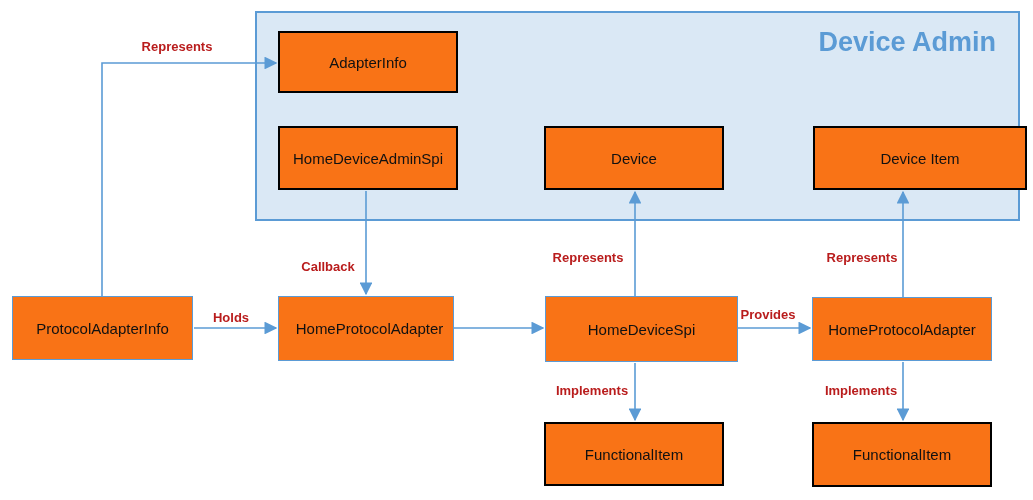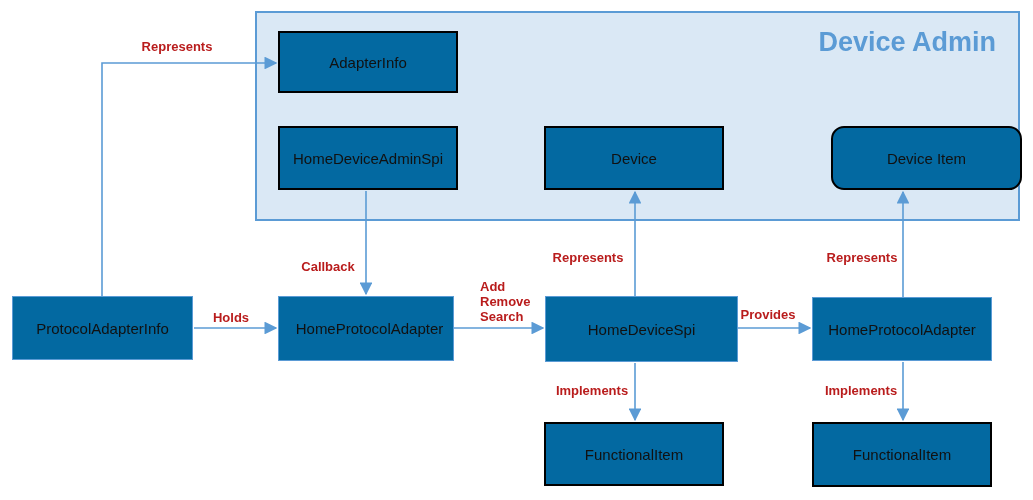--- a/index.html
+++ b/index.html
@@ -42,21 +42,21 @@
     width: 1033px;
     height: 500px;
   }
   .edges-svg polyline, .edges-svg line {
     fill: none;
     stroke: #5b9bd5;
     stroke-width: 1.6;
   }
   .node {
     position: absolute;
-    background: #0369a1;
+    background: #f97316;
     box-sizing: border-box;
     display: flex;
     align-items: center;
     justify-content: center;
     font-size: 15px;
     color: #111111;
     text-align: center;
   }
   .node.dark { border: 2px solid #000000; }
   .node.blue { border: 1.5px solid #5b9bd5; }
@@ -71,21 +71,21 @@
   }
   .edge-label.centered {
     transform: translate(-50%, -50%);
     white-space: nowrap;
   }
 
   
   #n-adapter-info            { left: 278px; top: 31px;  width: 180px; height: 62px; }
   #n-home-device-admin-spi   { left: 278px; top: 126px; width: 180px; height: 64px; }
   #n-device                  { left: 544px; top: 126px; width: 180px; height: 64px; }
-  #n-device-item             { left: 831px; top: 126px; width: 191px; height: 64px; border-radius: 13px; }
+  #n-device-item             { left: 813px; top: 126px; width: 214px; height: 64px; }
   #n-protocol-adapter-info   { left: 12px;  top: 296px; width: 181px; height: 64px; text-align: center; }
   #n-home-protocol-adapter   { left: 278px; top: 296px; width: 176px; height: 65px; padding-left: 7px; }
   #n-home-device-spi         { left: 545px; top: 296px; width: 193px; height: 66px; }
   #n-device-class-object-spi { left: 812px; top: 297px; width: 180px; height: 64px; }
   #n-functional-item-1       { left: 544px; top: 422px; width: 180px; height: 64px; }
   #n-functional-item-2       { left: 812px; top: 422px; width: 180px; height: 65px; }
 
   
   #l-represents-1 { left: 177px; top: 46px; }
   #l-callback     { left: 328px; top: 258px; margin-top: 8px; }
@@ -150,22 +150,19 @@
   <div class="node dark" id="n-functional-item-1">
     <span>FunctionalItem</span>
   </div>
   <div class="node dark" id="n-functional-item-2">
     <span>FunctionalItem</span>
   </div>
 
   <div class="edge-label centered" id="l-represents-1">Represents</div>
   <div class="edge-label centered" id="l-callback">Callback</div>
   <div class="edge-label centered" id="l-holds">Holds</div>
-  <div class="edge-label" id="l-add-remove-search">Add
-Remove
-Search</div>
   <div class="edge-label centered" id="l-represents-2">Represents</div>
   <div class="edge-label centered" id="l-provides">Provides</div>
   <div class="edge-label centered" id="l-represents-3">Represents</div>
   <div class="edge-label centered" id="l-implements-1">Implements</div>
   <div class="edge-label centered" id="l-implements-2">Implements</div>
 
 </div>
 
 </body></html>

